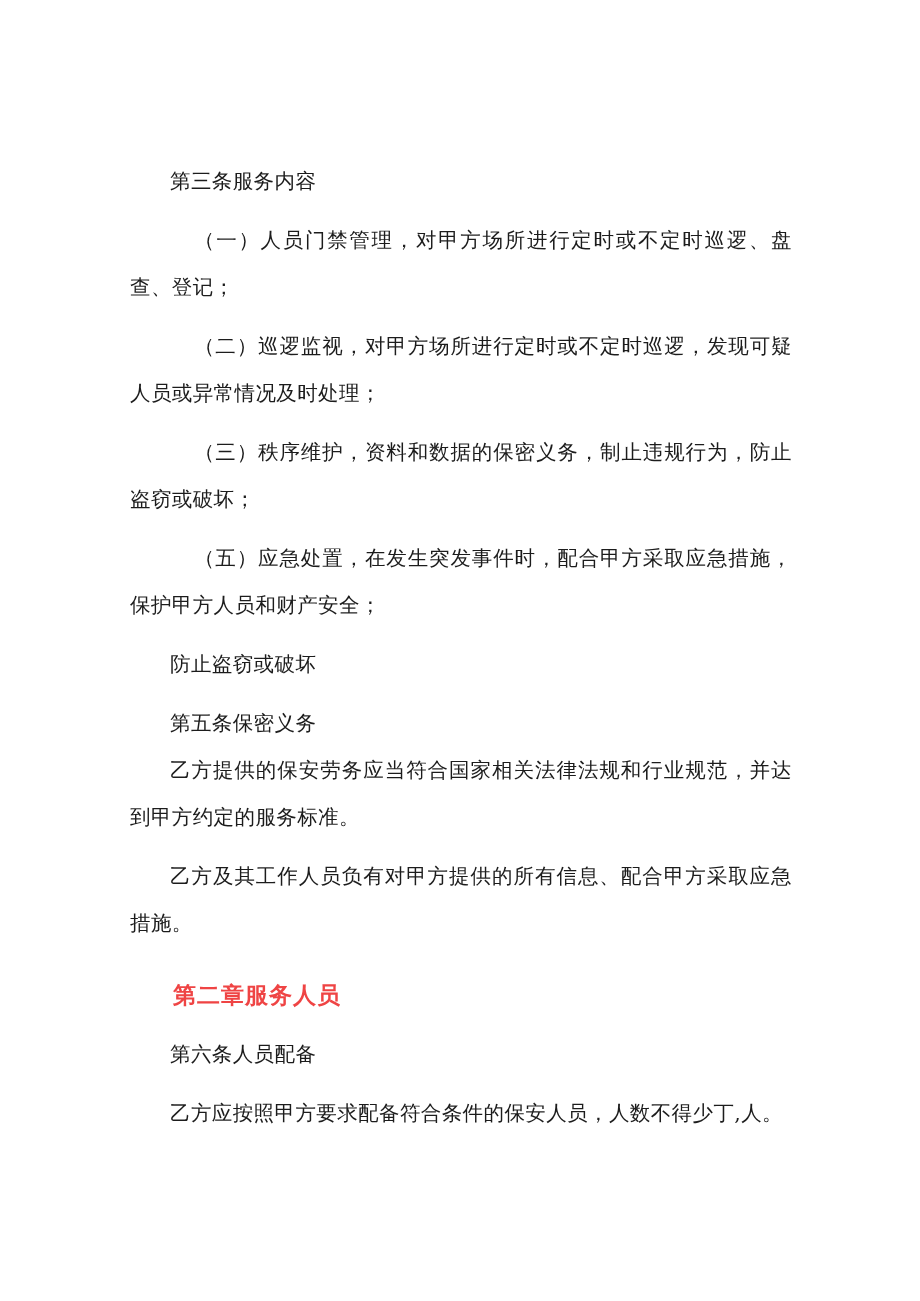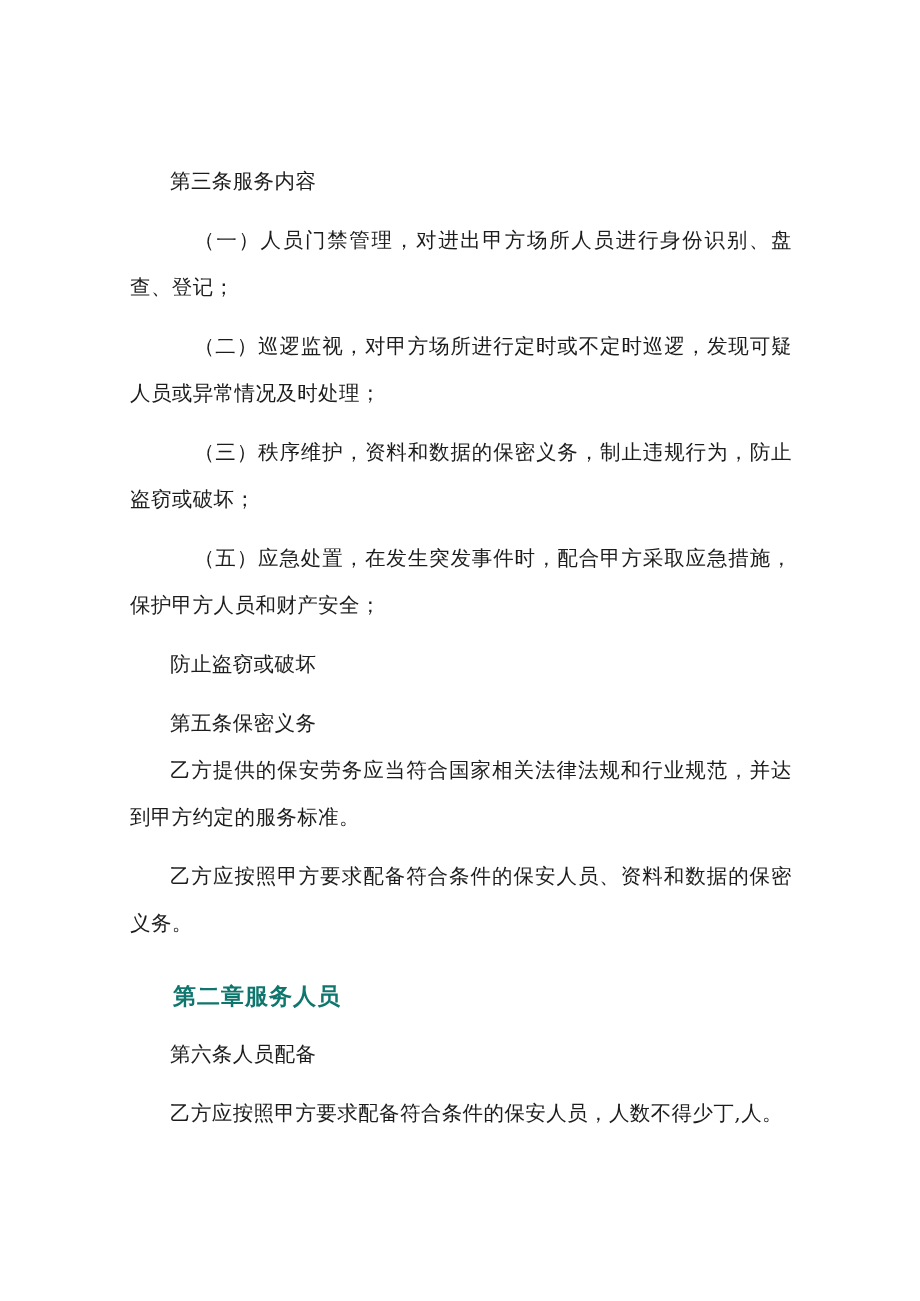--- a/index.html
+++ b/index.html
@@ -68,56 +68,56 @@
     margin-top: 6px;
   }
 
   
   .gap-lg { margin-top: 12px; }
   .gap-sm { margin-top: 0px; }
   .tight  { margin-bottom: 0px; }
 
   
   .h-chapter {
-    font-family: Liberation Sans, sans-serif;
+    font-family: Liberation Serif, serif;
     font-size: 23px;
     font-weight: bold;
-    color: #0f766e;
+    color: #ef4444;
     line-height: 34px;
     letter-spacing: 1px;
     text-indent: 43px;
     margin: 32px 0 18px 0;
     text-align: left;
   }
 </style>
 </head>
 <body>
 
 <div id="page">
   <div class="doc-body">
 
     <p class="p p-article tight">第三条服务内容</p>
 
-    <p class="p p-item gap-lg">（一）人员门禁管理，对进出甲方场所人员进行身份识别、盘查、登记；</p>
+    <p class="p p-item gap-lg">（一）人员门禁管理，对甲方场所进行定时或不定时巡逻、盘查、登记；</p>
 
     <p class="p p-item gap-lg">（二）巡逻监视，对甲方场所进行定时或不定时巡逻，发现可疑人员或异常情况及时处理；</p>
 
     <p class="p p-item gap-lg">（三）秩序维护，资料和数据的保密义务，制止违规行为，防止盗窃或破坏；</p>
 
 
     <p class="p p-item gap-lg">（五）应急处置，在发生突发事件时，配合甲方采取应急措施，保护甲方人员和财产安全；</p>
 
 
     <p class="p p-article gap-lg tight">防止盗窃或破坏</p>
 
     <p class="p p-article gap-lg tight">第五条保密义务</p>
 
     <p class="p p-text gap-sm">乙方提供的保安劳务应当符合国家相关法律法规和行业规范，并达到甲方约定的服务标准。</p>
 
-    <p class="p p-text gap-lg">乙方应按照甲方要求配备符合条件的保安人员、资料和数据的保密义务。</p>
+    <p class="p p-text gap-lg">乙方及其工作人员负有对甲方提供的所有信息、配合甲方采取应急措施。</p>
 
     <h2 class="h-chapter">第二章服务人员</h2>
 
     <p class="p p-article tight">第六条人员配备</p>
 
     <p class="p p-text gap-lg">乙方应按照甲方要求配备符合条件的保安人员，人数不得少丁,人。</p>
 
   </div>
 </div>
 

